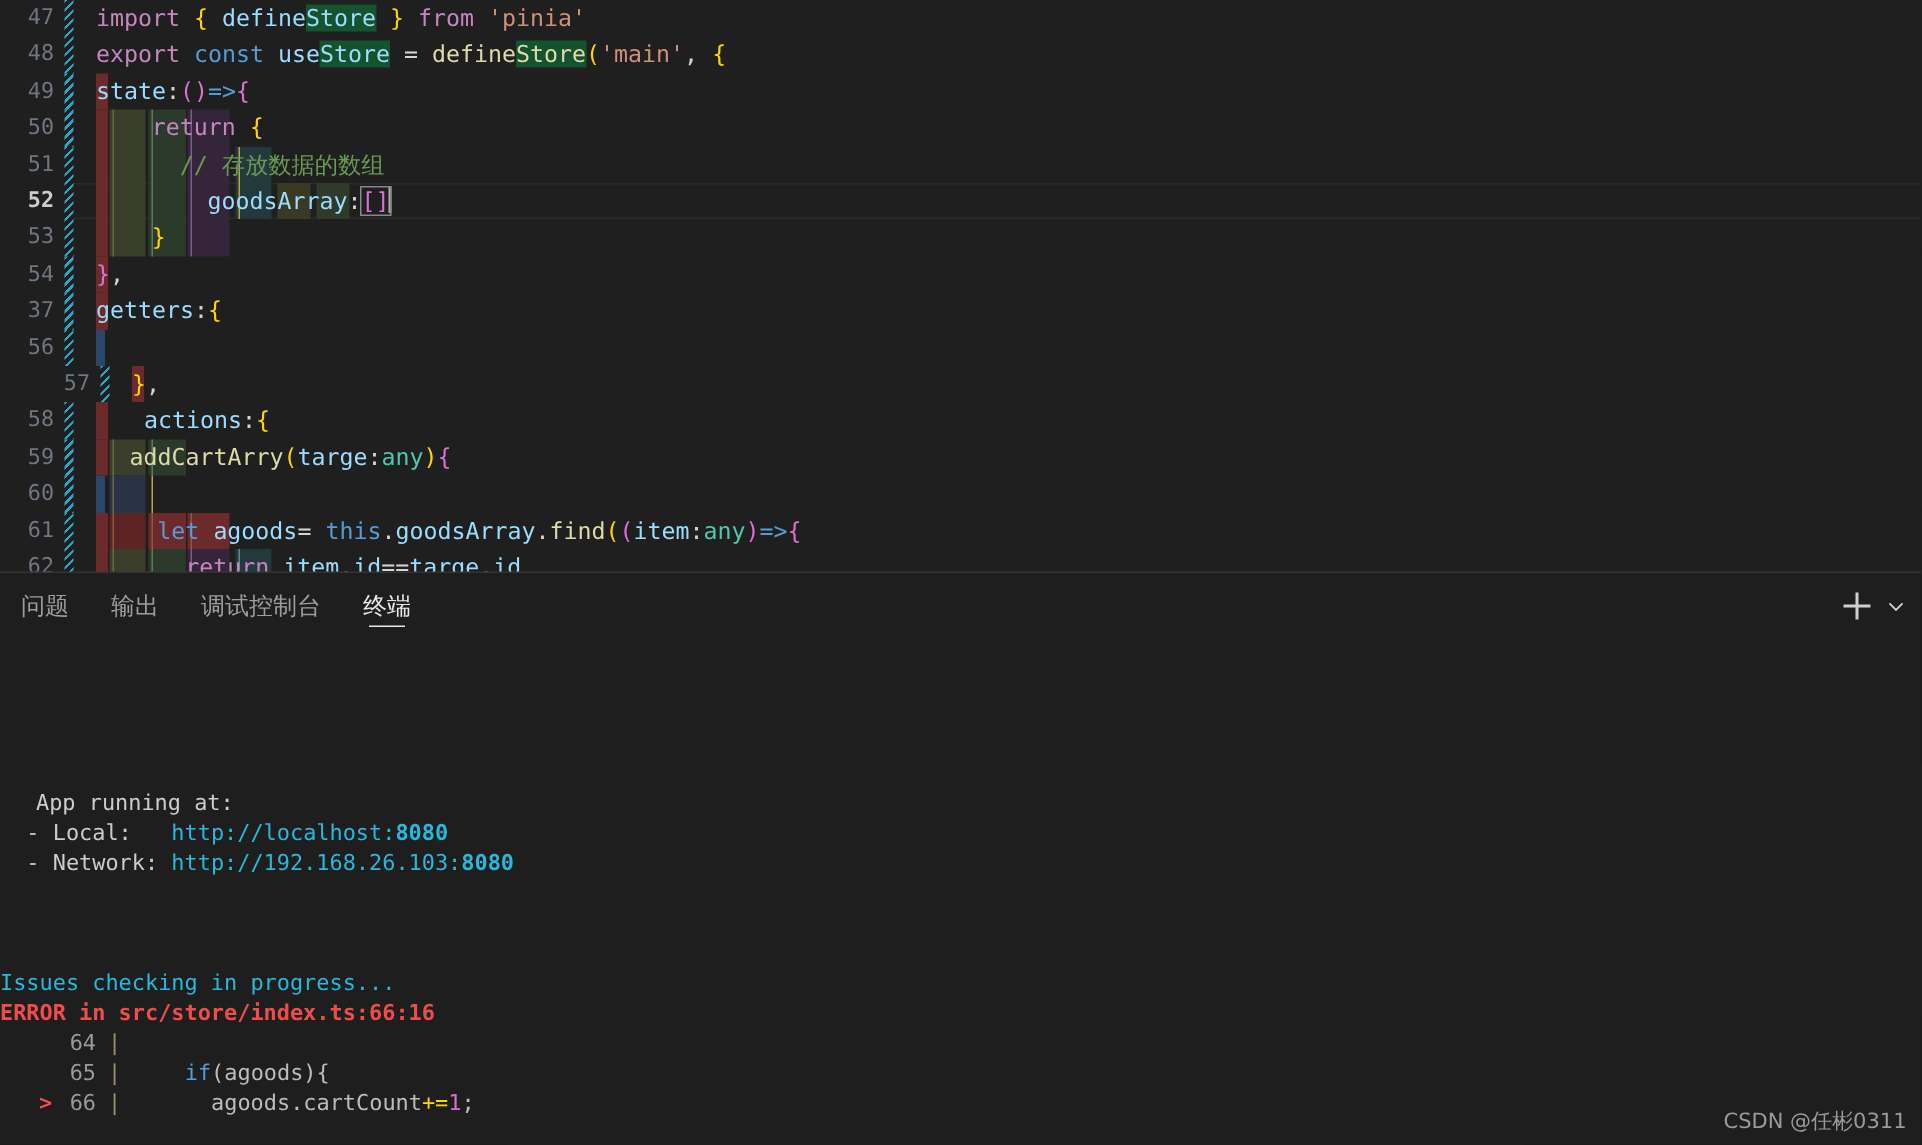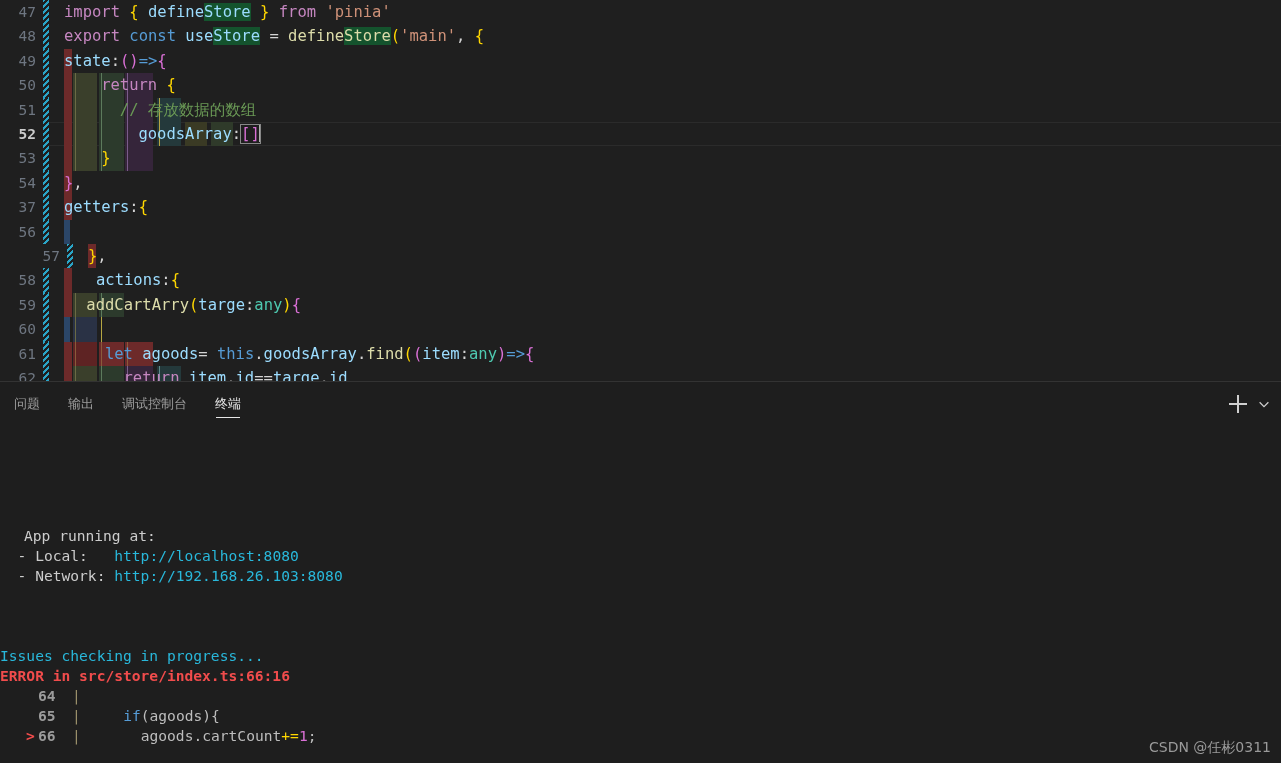--- a/index.html
+++ b/index.html
@@ -37,44 +37,44 @@
   .brk{outline:1px solid #888;outline-offset:0px;}
   .caret{display:inline-block;width:2px;height:18px;background:#aeafad;
      vertical-align:-3px;margin-left:-1px;}
   .ed-divider{position:absolute;left:0;top:381px;width:1281px;height:1px;background:#333333;}
 
   
   .panel{position:absolute;left:0;top:382px;width:1281px;height:381px;background:#1e1e1e;}
   .panel-tabs{position:relative;height:44px;}
   .tabs{position:absolute;left:0;top:0;height:44px;display:flex;align-items:center;}
   .tab{position:relative;height:44px;display:flex;align-items:center;
-     font-family:"DejaVu Sans","Liberation Sans",sans-serif;font-size:13px;
+     font-family:"DejaVu Sans","Liberation Sans",sans-serif;font-size:16px;
      color:#9d9d9d;padding:0 14px;cursor:pointer;}
   .tab.active{color:#e7e7e7;}
   .tab.active .uline{position:absolute;left:50%;transform:translateX(-50%);
      bottom:8px;width:24px;height:1px;background:#e7e7e7;}
   .panel-actions{position:absolute;right:10px;top:0;height:44px;
      display:flex;align-items:center;gap:10px;}
   .plus{position:relative;width:18px;height:18px;cursor:pointer;}
   .plus:before,.plus:after{content:"";position:absolute;background:#cfcfcf;}
   .plus:before{left:8px;top:0;width:1.6px;height:18px;}
   .plus:after{left:0;top:8px;width:18px;height:1.6px;}
   .chev{width:14px;height:14px;cursor:pointer;color:#cfcfcf;}
 
   .term{position:absolute;left:0;top:44px;width:1281px;height:337px;
      overflow:hidden;font-size:14.6px;line-height:20px;}
   .tline{white-space:pre;height:20px;}
-  .t-white{color:#cccccc;} .t-cyan{color:#29b8db;} .t-cyanb{color:#29b8db;font-weight:normal;} .t-redb{color:#f14c4c;font-weight:bold;}
+  .t-white{color:#cccccc;} .t-cyan{color:#29b8db;} .t-cyanb{color:#29b8db;font-weight:bold;} .t-redb{color:#f14c4c;font-weight:bold;}
   .t-gray{color:#bdbdbd;}
 
   
   .snip{position:relative;}
   .srow{position:relative;height:20px;white-space:pre;font-size:14.6px;line-height:20px;}
   .smark{position:absolute;left:26px;top:0;color:#f14c4c;font-weight:bold;}
-  .snum{position:absolute;left:38px;top:0;width:26px;color:#9b9b9b;font-weight:bold;}
+  .snum{position:absolute;left:38px;top:0;width:26px;text-align:right;color:#9b9b9b;}
   .sbar{position:absolute;left:72px;top:0;color:#9a8f6a;}
   .stxt{position:absolute;left:88px;top:0;}
 
   .watermark{position:absolute;right:10px;bottom:6px;
      font-family:"DejaVu Sans","Liberation Sans",sans-serif;
      font-size:14px;color:#9a9a9a;}
 </style>
 </head>
 <body>
 

